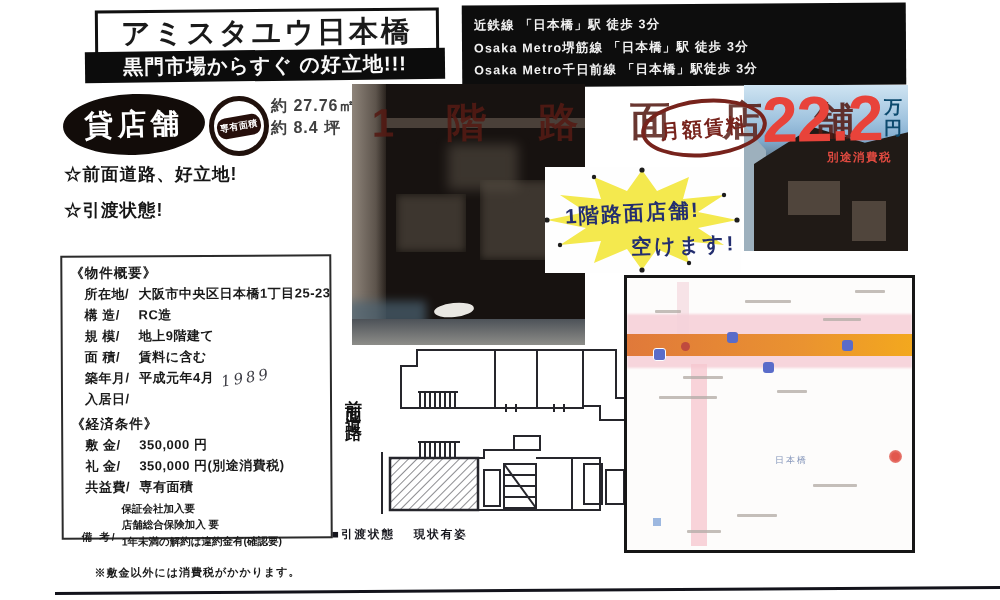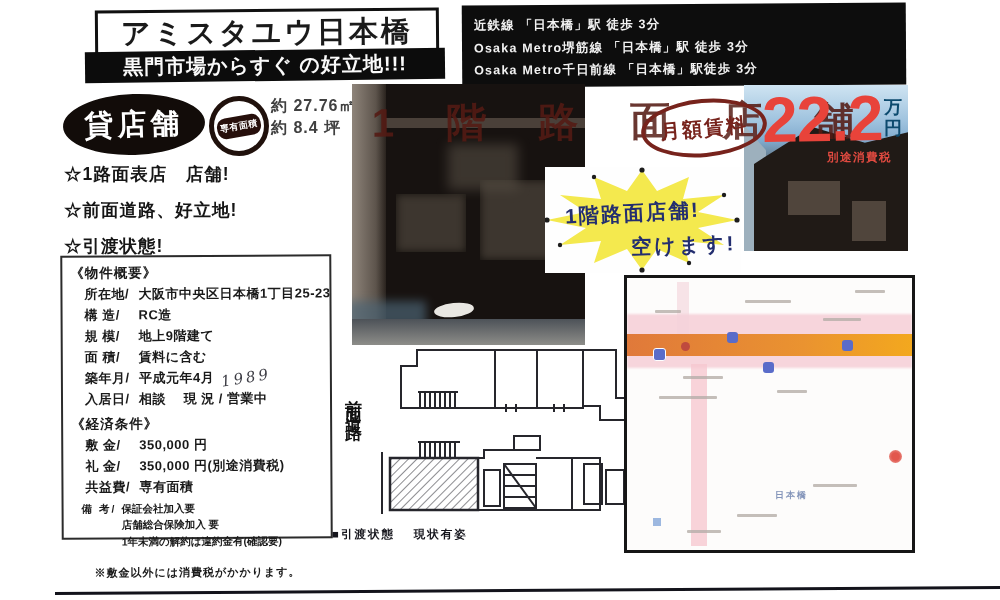--- a/index.html
+++ b/index.html
@@ -35,21 +35,21 @@
 
   
   .spec-box{left:61px;top:255px;width:271px;height:284px;border:2px solid #2b2b2b;background:#fff;
     box-sizing:border-box;padding:7px 8px;font-size:13px;transform:rotate(-0.3deg);}
   .spec-h{font-weight:800;font-size:13.5px;letter-spacing:1px;margin-bottom:2px;}
   .spec-row{display:flex;margin:3px 0 0 14px;font-weight:700;letter-spacing:0.5px;white-space:nowrap;}
   .spec-row .lab{min-width:54px;}
   .hand{display:inline-block;font-family:"DejaVu Serif",serif;font-style:italic;font-weight:400;
     font-size:15px;color:#3c3c44;transform:rotate(-9deg);margin-left:7px;letter-spacing:3px;}
   .remarks{margin:4px 0 0 10px;font-size:10.5px;font-weight:700;line-height:1.55;display:flex;}
-  .remarks .lab{min-width:40px;letter-spacing:2px;}
+  .remarks .lab{min-width:40px;letter-spacing:2px;margin-top:28px;}
   .tax-note{margin-top:16px;text-align:center;font-size:11px;font-weight:800;letter-spacing:1px;}
 
   
   .photo-left{left:352px;top:84px;width:233px;height:261px;background:#171210;overflow:hidden;z-index:1;}
   .pl-pillar{position:absolute;left:0;top:0;width:34px;height:100%;
     background:linear-gradient(90deg,#8e847a,#5d544c 70%,#2a231e);}
   .pl-beam{position:absolute;left:34px;top:34px;width:199px;height:10px;background:#4a4039;}
   .pl-win{position:absolute;background:#3d362f;box-shadow:inset 0 0 8px #14100d;}
   .pl-glow{position:absolute;left:96px;top:60px;width:70px;height:46px;background:#5a5247;filter:blur(6px);opacity:.55;}
   .pl-walk{position:absolute;left:0;bottom:0;width:100%;height:26px;
@@ -91,21 +91,21 @@
   .map{left:624px;top:275px;width:285px;height:272px;border:3px solid #161616;background:#fdfcfb;
     overflow:hidden;z-index:2;}
   .mp{position:absolute;}
   .map-pinkband{left:0;top:36px;width:100%;height:54px;background:#f6ccd5;opacity:.8;filter:blur(1px);}
   .map-road{left:0;top:56px;width:100%;height:22px;
     background:linear-gradient(90deg,#e0793a,#ea9330 62%,#f3a81e);}
   .map-pinkv{left:64px;top:86px;width:16px;height:182px;background:#f6c6d0;opacity:.78;}
   .map-pinkv2{left:50px;top:4px;width:12px;height:52px;background:#f4d2da;opacity:.6;}
   .metro{width:11px;height:11px;background:#5a6cc9;border-radius:3px;}
   .map-dash{height:3px;background:#b5aea9;opacity:.8;border-radius:1px;}
-  .map-station{left:148px;top:176px;font-size:9px;color:#8495ba;letter-spacing:2px;font-weight:700;margin-top:35px;}
+  .map-station{left:148px;top:176px;font-size:9px;color:#8495ba;letter-spacing:2px;font-weight:400;}
   .map-marker{left:262px;top:172px;width:13px;height:13px;border-radius:50%;
     background:radial-gradient(circle,#e2574d 40%,#eba49d);filter:blur(.4px);}
   .map-dot{width:9px;height:9px;border-radius:50%;background:#bf4a3e;}
   .map-sq{width:8px;height:8px;background:#9db8e0;}
 
   
   .plan-svg{left:368px;top:346px;z-index:1;}
   .road-label{left:342px;top:386px;writing-mode:vertical-rl;font-size:17px;font-weight:800;
     letter-spacing:8px;color:#111;}
   .handover{left:332px;top:527px;font-size:11.5px;font-weight:800;letter-spacing:2px;color:#15151c;}
@@ -129,21 +129,20 @@
   <div class="abs kashi-oval">貸店舗</div>
   <div class="abs senyu-circle">
     <span class="senyu-pill">専有面積</span>
   </div>
   <div class="abs area-text">
     <div>約 27.76㎡</div>
     <div>約 8.4 坪</div>
   </div>
 
   <div class="abs bullets">
-    <div>☆1路面表店　店舗!</div>
     <div>☆前面道路、好立地!</div>
     <div>☆引渡状態!</div>
   </div>
 
   <div class="abs spec-box">
     <div class="spec-h">《物件概要》</div>
     <div class="spec-row">
         <span class="lab">所在地/</span>
         <span>大阪市中央区日本橋1丁目25-23</span>
       </div>
@@ -159,21 +158,20 @@
         <span class="lab">面 積/</span>
         <span>賃料に含む</span>
       </div>
     <div class="spec-row">
       <span class="lab">築年月/</span>
       <span>平成元年4月</span>
       <span class="hand">1989</span>
     </div>
     <div class="spec-row">
         <span class="lab">入居日/</span>
-        <span>相談　 現 況 / 営業中</span>
       </div>
 
     <div class="spec-h" style="margin-top:7px;">《経済条件》</div>
     <div class="spec-row">
         <span class="lab">敷 金/</span>
         <span>350,000 円</span>
       </div>
     <div class="spec-row">
         <span class="lab">礼 金/</span>
         <span>350,000 円(別途消費税)</span>

